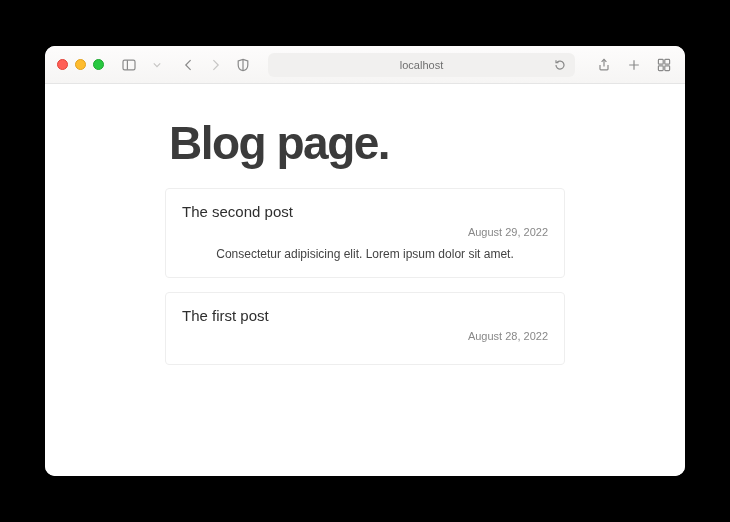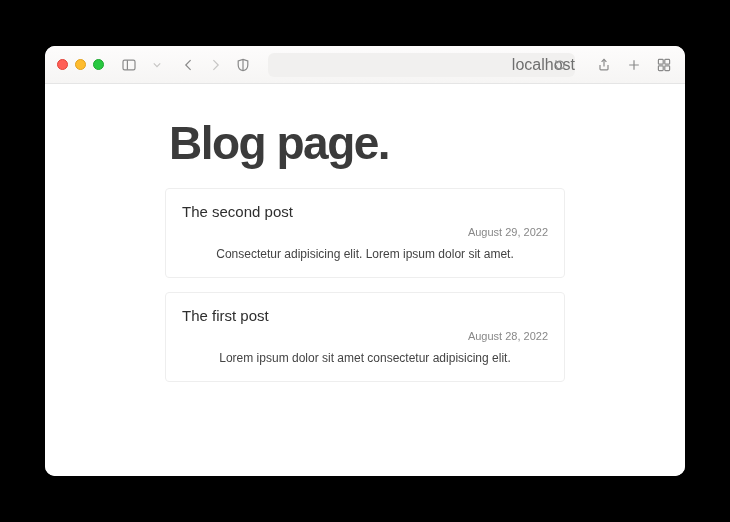--- a/index.html
+++ b/index.html
@@ -44,23 +44,23 @@
   .tb-icon svg { width:16px; height:16px; stroke:#8a8a8a; fill:none; stroke-width:1.5;}
   .tb-icon.dim svg { stroke:#c7c6c5; }
   .chev-group { display:flex; gap:8px; margin-left:4px;}
   .addr {
     flex:1;
     height:24px;
     background:#f1f0ef;
     border-radius:6px;
     display:flex;
     align-items:center;
-    justify-content:flex-end;
+    justify-content:center;
     position:relative;
-    font-size:16px;
+    font-size:11px;
     color:#6f6f6f;
     margin: 0 6px;
   }
   .addr .reload { position:absolute; right:6px; }
   .tb-right { display:flex; gap:12px; margin-left:4px; }
 
   
   .viewport {
     flex:1;
     overflow:hidden;
@@ -199,19 +199,18 @@
 
         <div class="post">
           <div class="post-title">The second post</div>
           <div class="post-date">August 29, 2022</div>
           <div class="post-excerpt">Consectetur adipisicing elit. Lorem ipsum dolor sit amet.</div>
         </div>
 
         <div class="post">
           <div class="post-title">The first post</div>
           <div class="post-date">August 28, 2022</div>
-          <div class="post-excerpt">Lorem ipsum dolor sit amet consectetur adipisicing elit.</div>
         </div>
       </div>
     </div>
 
   </div>
 </div>
 
 </body></html>

